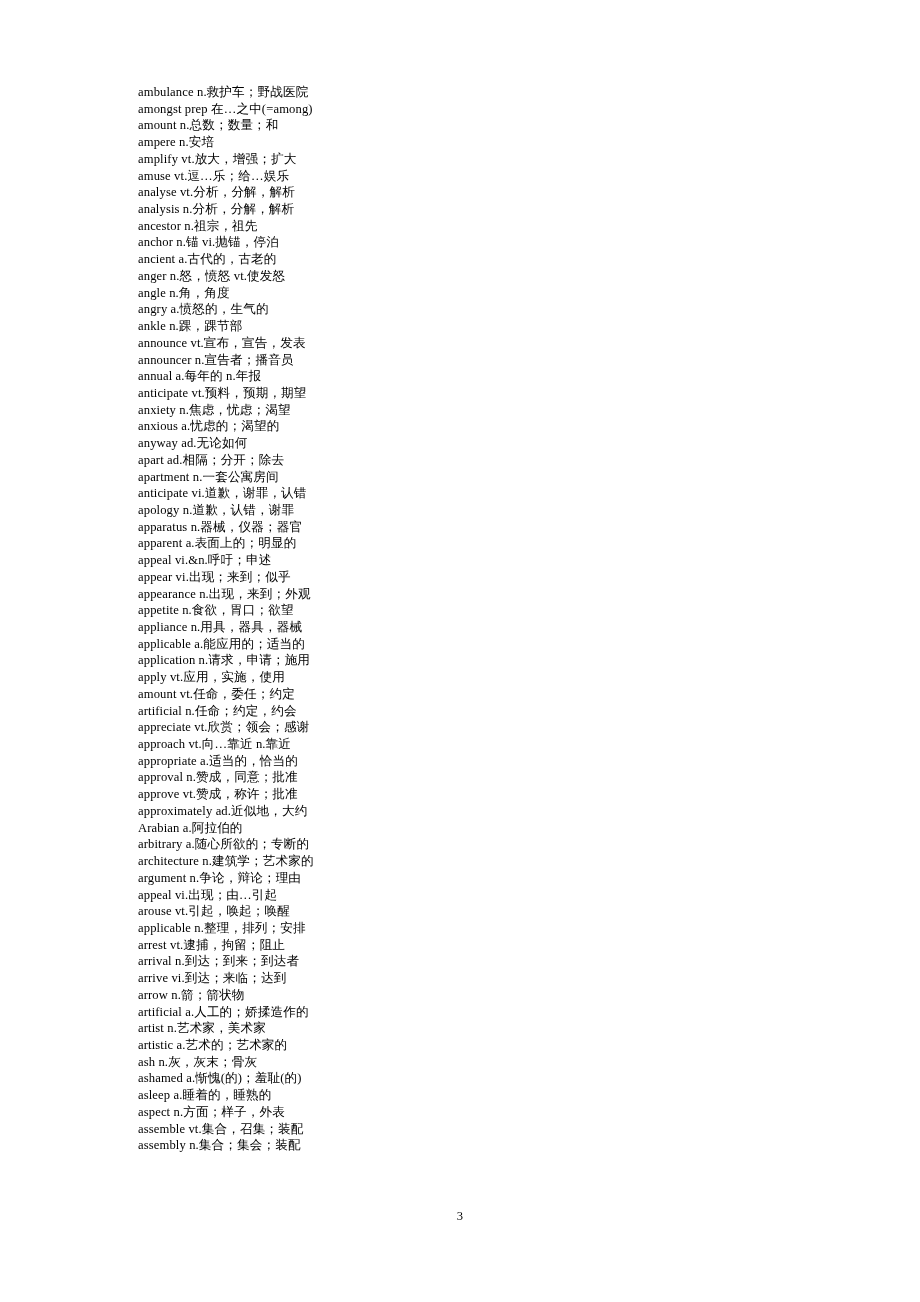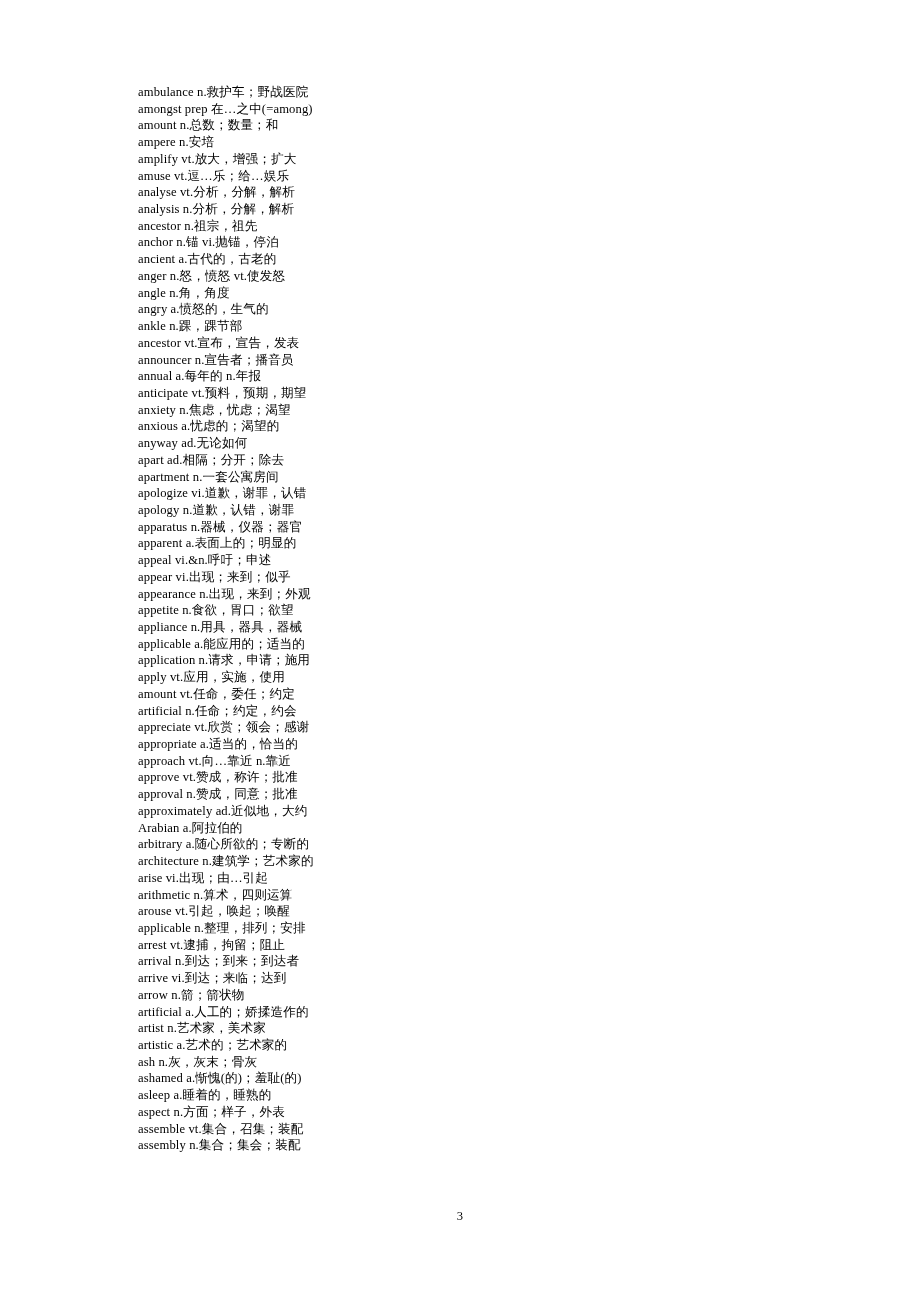--- a/index.html
+++ b/index.html
@@ -74,54 +74,54 @@
     <div class="entry">amuse vt.逗…乐；给…娱乐</div>
     <div class="entry">analyse vt.分析，分解，解析</div>
     <div class="entry">analysis n.分析，分解，解析</div>
     <div class="entry">ancestor n.祖宗，祖先</div>
     <div class="entry">anchor n.锚  vi.抛锚，停泊</div>
     <div class="entry">ancient a.古代的，古老的</div>
     <div class="entry">anger n.怒，愤怒  vt.使发怒</div>
     <div class="entry">angle n.角，角度</div>
     <div class="entry">angry a.愤怒的，生气的</div>
     <div class="entry">ankle n.踝，踝节部</div>
-    <div class="entry">ancestor vt.宣布，宣告，发表</div>
+    <div class="entry">announce vt.宣布，宣告，发表</div>
     <div class="entry">announcer n.宣告者；播音员</div>
     <div class="entry">annual a.每年的  n.年报</div>
     <div class="entry">anticipate vt.预料，预期，期望</div>
     <div class="entry">anxiety n.焦虑，忧虑；渴望</div>
     <div class="entry">anxious a.忧虑的；渴望的</div>
     <div class="entry">anyway ad.无论如何</div>
     <div class="entry">apart ad.相隔；分开；除去</div>
     <div class="entry">apartment n.一套公寓房间</div>
-    <div class="entry">apologize vi.道歉，谢罪，认错</div>
+    <div class="entry">anticipate vi.道歉，谢罪，认错</div>
     <div class="entry">apology n.道歉，认错，谢罪</div>
     <div class="entry">apparatus n.器械，仪器；器官</div>
     <div class="entry">apparent a.表面上的；明显的</div>
     <div class="entry">appeal vi.&amp;n.呼吁；申述</div>
     <div class="entry">appear vi.出现；来到；似乎</div>
     <div class="entry">appearance n.出现，来到；外观</div>
     <div class="entry">appetite n.食欲，胃口；欲望</div>
     <div class="entry">appliance n.用具，器具，器械</div>
     <div class="entry">applicable a.能应用的；适当的</div>
     <div class="entry">application n.请求，申请；施用</div>
     <div class="entry">apply vt.应用，实施，使用</div>
     <div class="entry">amount vt.任命，委任；约定</div>
     <div class="entry">artificial n.任命；约定，约会</div>
     <div class="entry">appreciate vt.欣赏；领会；感谢</div>
+    <div class="entry">approach vt.向…靠近  n.靠近</div>
     <div class="entry">appropriate a.适当的，恰当的</div>
-    <div class="entry">approach vt.向…靠近  n.靠近</div>
+    <div class="entry">approval n.赞成，同意；批准</div>
     <div class="entry">approve vt.赞成，称许；批准</div>
-    <div class="entry">approval n.赞成，同意；批准</div>
     <div class="entry">approximately ad.近似地，大约</div>
     <div class="entry">Arabian a.阿拉伯的</div>
     <div class="entry">arbitrary a.随心所欲的；专断的</div>
     <div class="entry">architecture n.建筑学；艺术家的</div>
-    <div class="entry">arise vi.出现；由…引起</div>
-    <div class="entry">arithmetic n.算术，四则运算</div>
+    <div class="entry">argument n.争论，辩论；理由</div>
+    <div class="entry">appeal vi.出现；由…引起</div>
     <div class="entry">arouse vt.引起，唤起；唤醒</div>
     <div class="entry">applicable n.整理，排列；安排</div>
     <div class="entry">arrest vt.逮捕，拘留；阻止</div>
     <div class="entry">arrival n.到达；到来；到达者</div>
     <div class="entry">arrive vi.到达；来临；达到</div>
     <div class="entry">arrow n.箭；箭状物</div>
     <div class="entry">artificial a.人工的；娇揉造作的</div>
     <div class="entry">artist n.艺术家，美术家</div>
     <div class="entry">artistic a.艺术的；艺术家的</div>
     <div class="entry">ash n.灰，灰末；骨灰</div>

